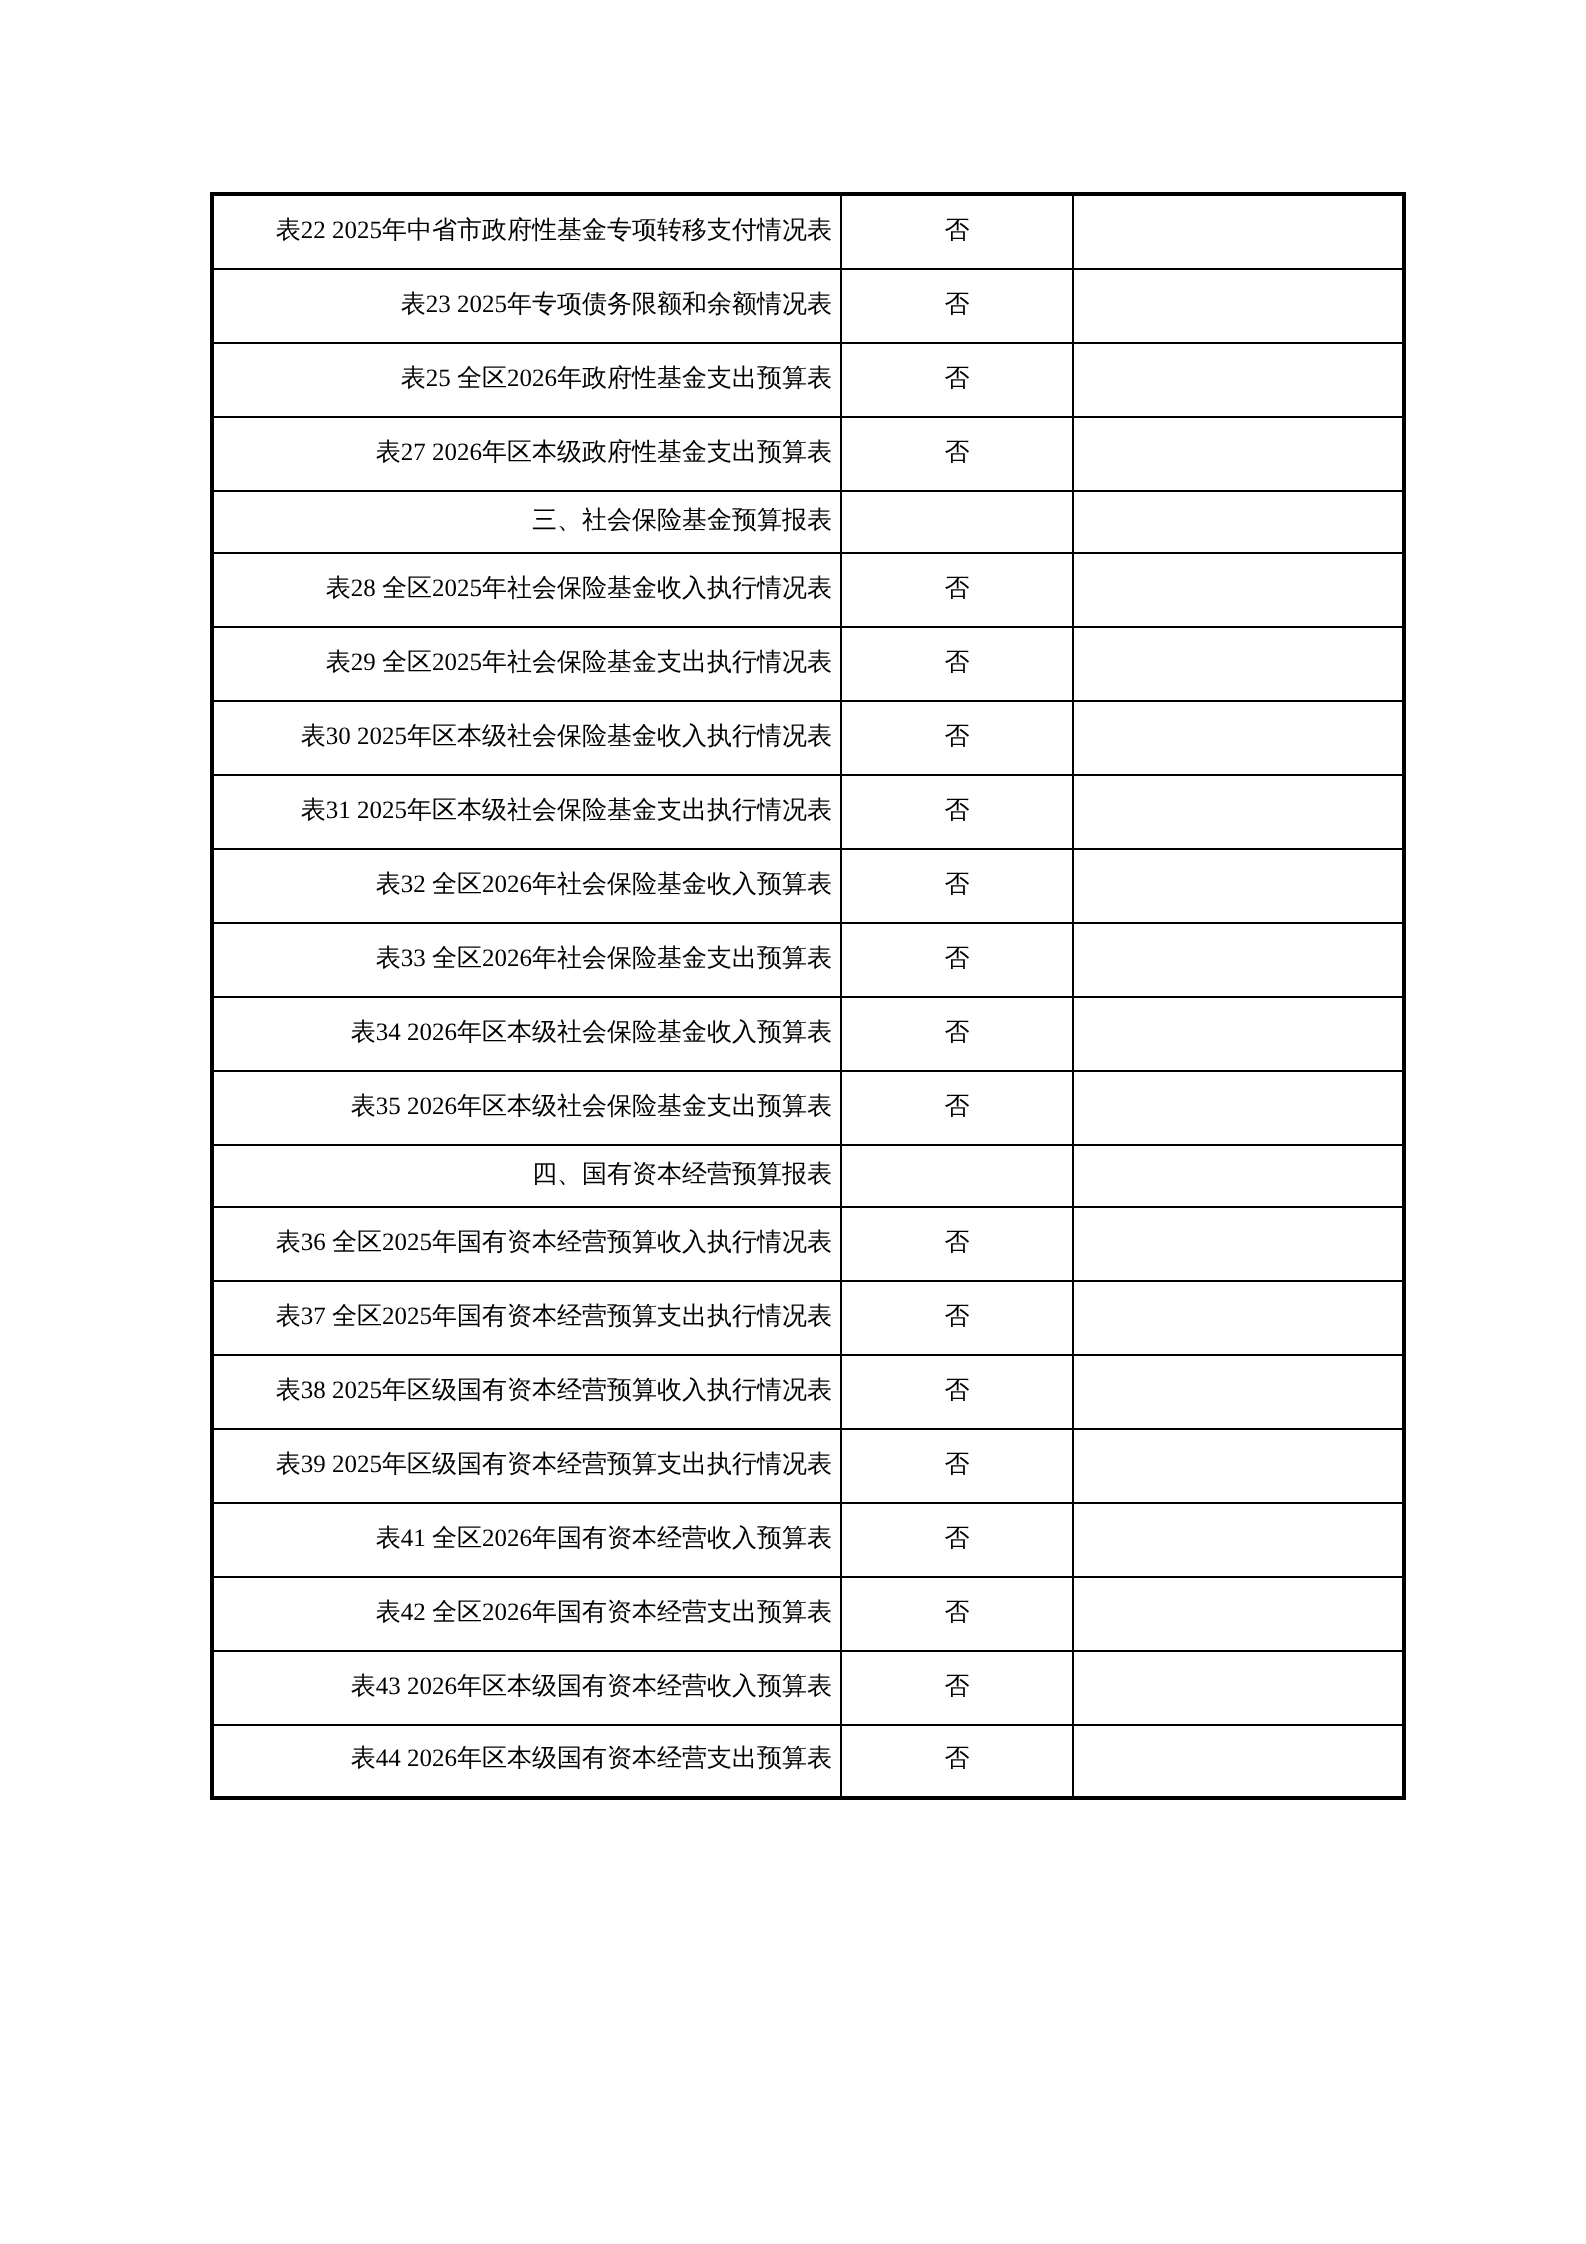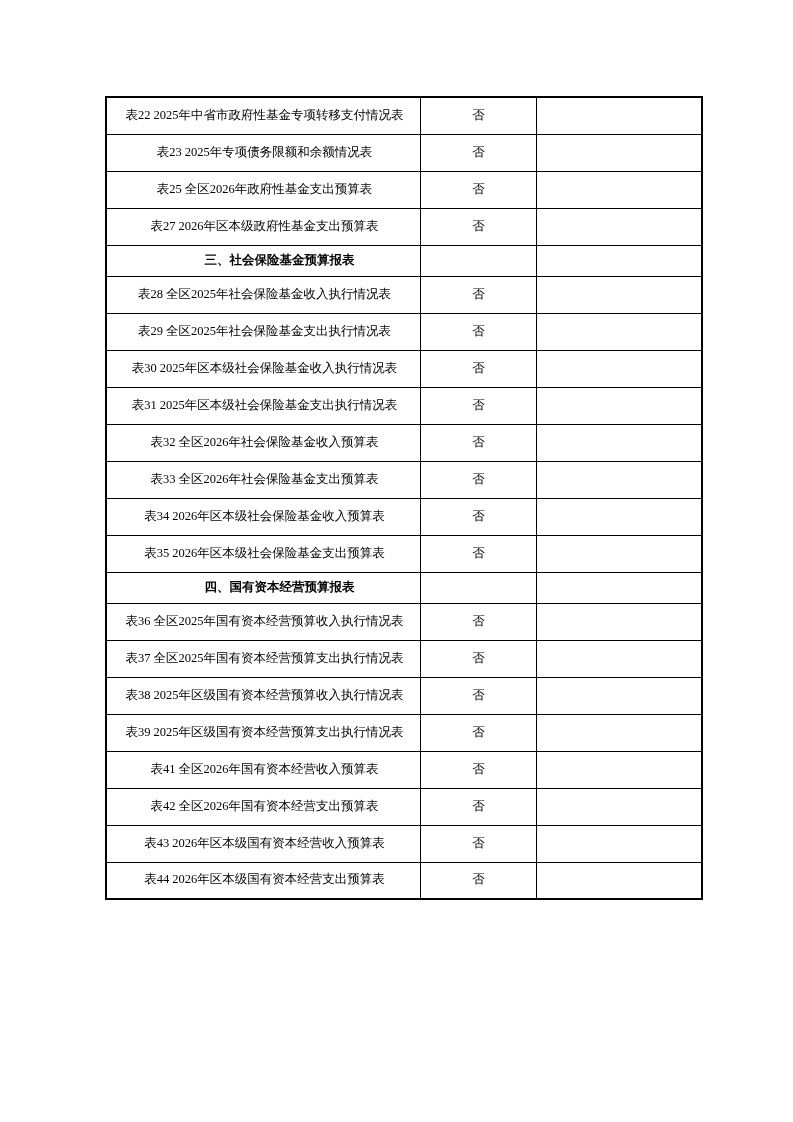--- a/index.html
+++ b/index.html
@@ -24,26 +24,26 @@
     border: 2px solid #000000;
   }
   table.doc-table td {
     border: 1px solid #000000;
     font-size: 12.5px;
     line-height: 1.25;
     vertical-align: middle;
     overflow: hidden;
     white-space: nowrap;
   }
-  td.c1 { width: 303px; padding: 0 4px 0 6px; text-align: center; }
+  td.c1 { width: 303px; padding: 0 4px 0 6px; text-align: right; }
   td.c2 { width: 115px; padding: 0; text-align: center; }
   td.c3 { width: 164px; padding: 0; }
   tr.item-row { height: 37px; }
   tr.section-row { height: 31px; }
-  tr.section-row td.c1 { font-weight: bold; padding-left: 36px; }
+  tr.section-row td.c1 { font-weight: normal; padding-left: 36px; }
 </style>
 </head>
 <body>
 
 <table class="doc-table">
   <tbody>
     <tr class="item-row">
       <td class="c1">表22 2025年中省市政府性基金专项转移支付情况表</td>
       <td class="c2">否</td>
       <td class="c3"></td>

